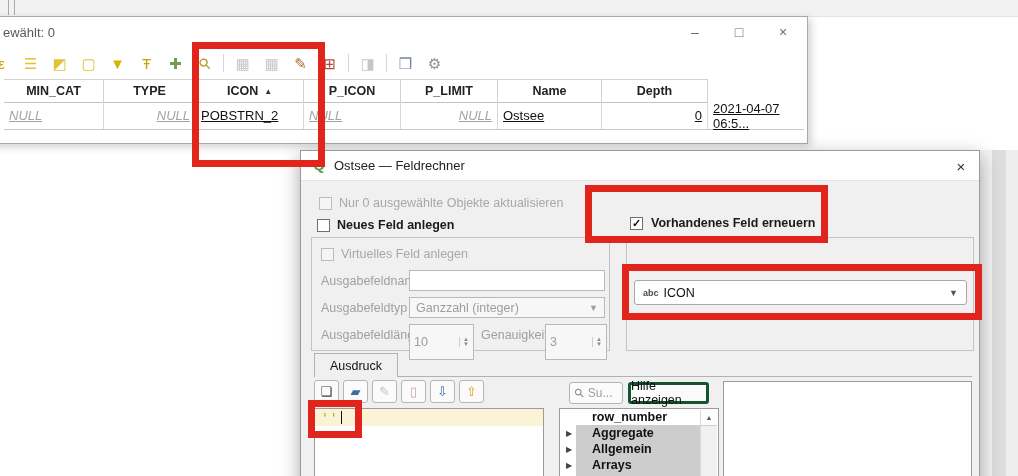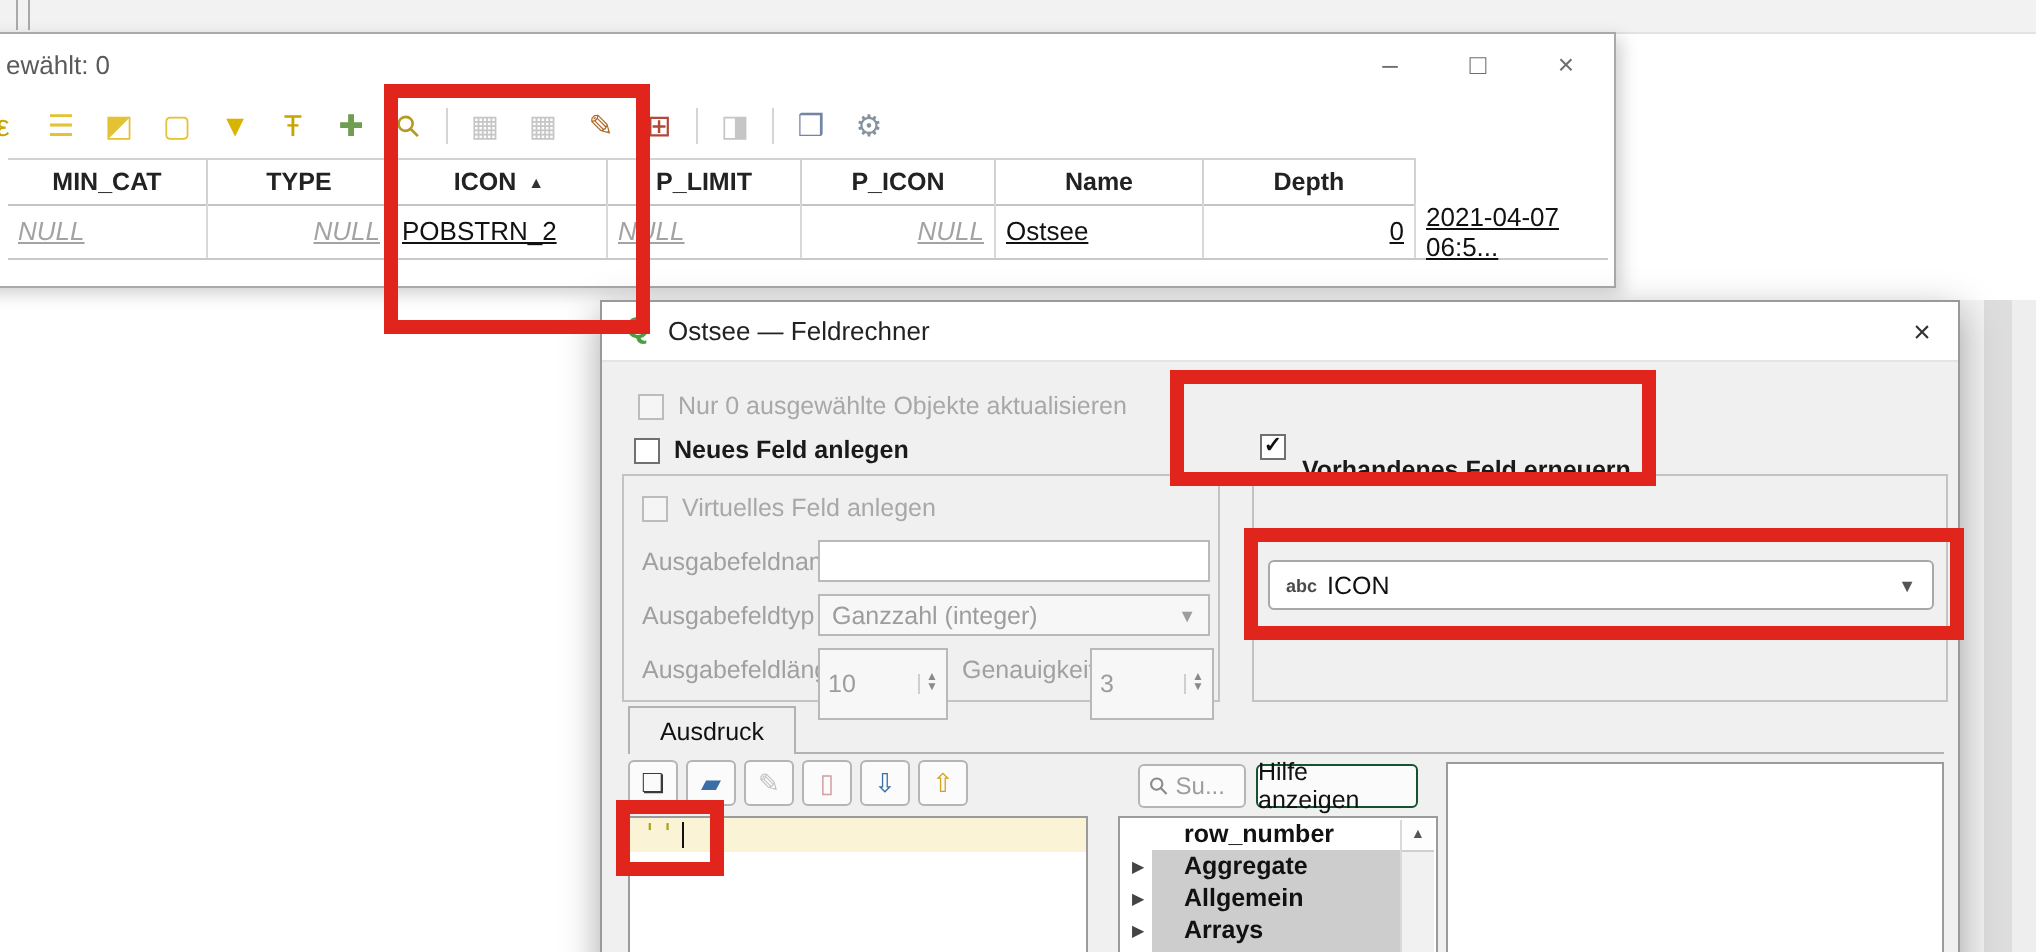--- a/index.html
+++ b/index.html
@@ -69,21 +69,21 @@
   .exprbtn{position:absolute;width:25px;height:23px;background:#fbfbfb;border:1px solid #b5b5b5;
            border-radius:3px;box-sizing:border-box;display:flex;align-items:center;justify-content:center;
            font-size:13px;}
   .editor{position:absolute;background:#fff;border:1px solid #9b9b9b;box-sizing:border-box;overflow:hidden;}
   .editor .curline{height:17px;background:#fbf3d5;display:flex;align-items:center;padding-left:6px;}
   .qstr{color:#a8a516;font-size:13px;letter-spacing:1px;font-family:"DejaVu Sans Mono",monospace;}
   .caret{display:inline-block;width:1px;height:13px;background:#111;margin-left:2px;}
   .searchbox{position:absolute;background:#fbfbfb;border:1px solid #b5b5b5;border-radius:3px;
              box-sizing:border-box;display:flex;align-items:center;padding:0 5px;color:#9d9d9d;}
   .mag{display:inline-block;transform:rotate(-45deg);font-size:12px;color:#8a8a8a;margin-right:4px;}
-  .btn{position:absolute;background:#fbfbfb;border:1px solid #14532d;border-radius:3px;
+  .btn{position:absolute;background:#fbfbfb;border:3px solid #14532d;border-radius:3px;
        box-sizing:border-box;display:flex;align-items:center;justify-content:center;
        font-size:12.5px;color:#111;}
   .funclist{position:absolute;background:#fff;border:1px solid #9b9b9b;box-sizing:border-box;overflow:hidden;}
   .flrow{position:relative;height:16px;display:flex;align-items:center;font-size:12.5px;}
   .flrow .expander{position:absolute;left:6px;font-size:8px;color:#444;}
   .flrow .fltext{margin-left:32px;font-weight:600;color:#111;white-space:nowrap;}
   .flrow.group .grbg{position:absolute;left:16px;right:17px;top:0;bottom:0;background:#cdcdcd;z-index:0;}
   .flrow .fltext{position:relative;z-index:1;}
   .flscroll{position:absolute;right:1px;top:1px;bottom:1px;width:16px;background:#f1f1f1;
             border-left:1px solid #d9d9d9;}
@@ -137,24 +137,24 @@
           <span>MIN_CAT</span>
         </div>
       <div class="hcell" style="width:92px;">
           <span>TYPE</span>
         </div>
       <div class="hcell" style="width:108px;">
           <span>ICON</span>
           <span class="sortarrow">▲</span>
         </div>
       <div class="hcell" style="width:97px;">
+          <span>P_ICON</span>
+        </div>
+      <div class="hcell" style="width:97px;">
           <span>P_LIMIT</span>
-        </div>
-      <div class="hcell" style="width:97px;">
-          <span>P_ICON</span>
         </div>
       <div class="hcell" style="width:104px;">
           <span>Name</span>
         </div>
       <div class="hcell" style="width:106px;">
           <span>Depth</span>
         </div>
     </div>
 
     <div class="datarow">
@@ -176,21 +176,21 @@
       <div class="dlg-close">×</div>
     </div>
 
     <div class="cb disabled" style="left:18px;top:46px;"></div>
     <div class="cblabel disabled" style="left:38px;top:45px;">Nur 0 ausgewählte Objekte aktualisieren</div>
 
     <div class="cb" style="left:16px;top:68px;"></div>
     <div class="cblabel bold" style="left:36px;top:67px;">Neues Feld anlegen</div>
 
     <div class="cb" style="left:329px;top:66px;">✓</div>
-    <div class="cblabel bold" style="left:350px;top:65px;margin-top:12px;">Vorhandenes Feld erneuern</div>
+    <div class="cblabel bold" style="left:350px;top:65px;">Vorhandenes Feld erneuern</div>
 
     <div class="groupbox" style="left:10px;top:86px;width:297px;height:112px;">
       <div class="cb disabled" style="left:9px;top:10px;"></div>
       <div class="cblabel disabled" style="left:29px;top:9px;">Virtuelles Feld anlegen</div>
 
       <div class="flabel" style="left:9px;top:36px;">Ausgabefeldname</div>
       <div class="inputbox" style="left:97px;top:32px;width:196px;height:21px;"><span></span></div>
 
       <div class="flabel" style="left:9px;top:63px;">Ausgabefeldtyp</div>
       <div class="combo" style="left:97px;top:59px;width:196px;height:21px;">

